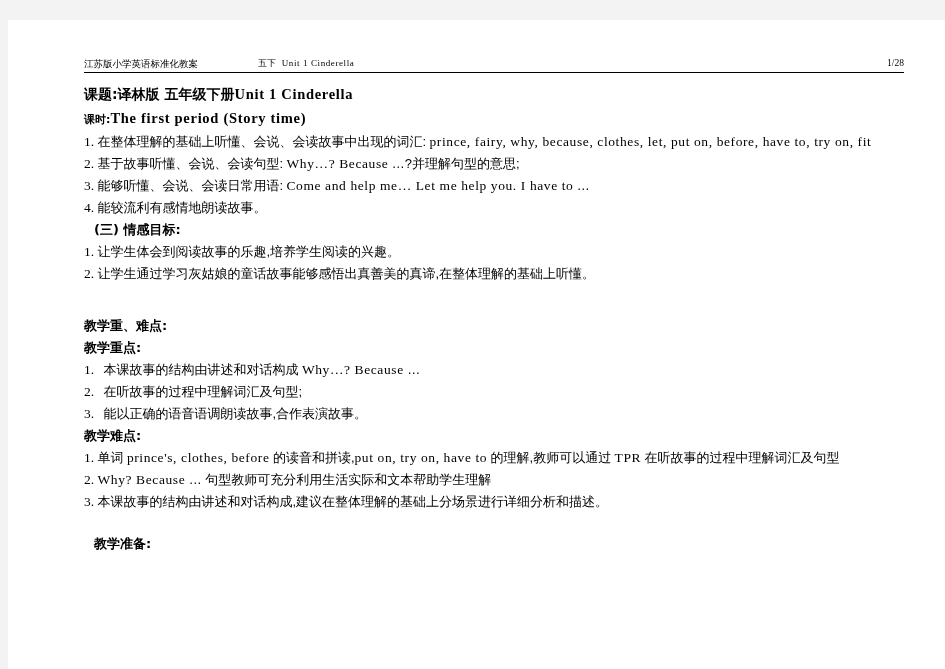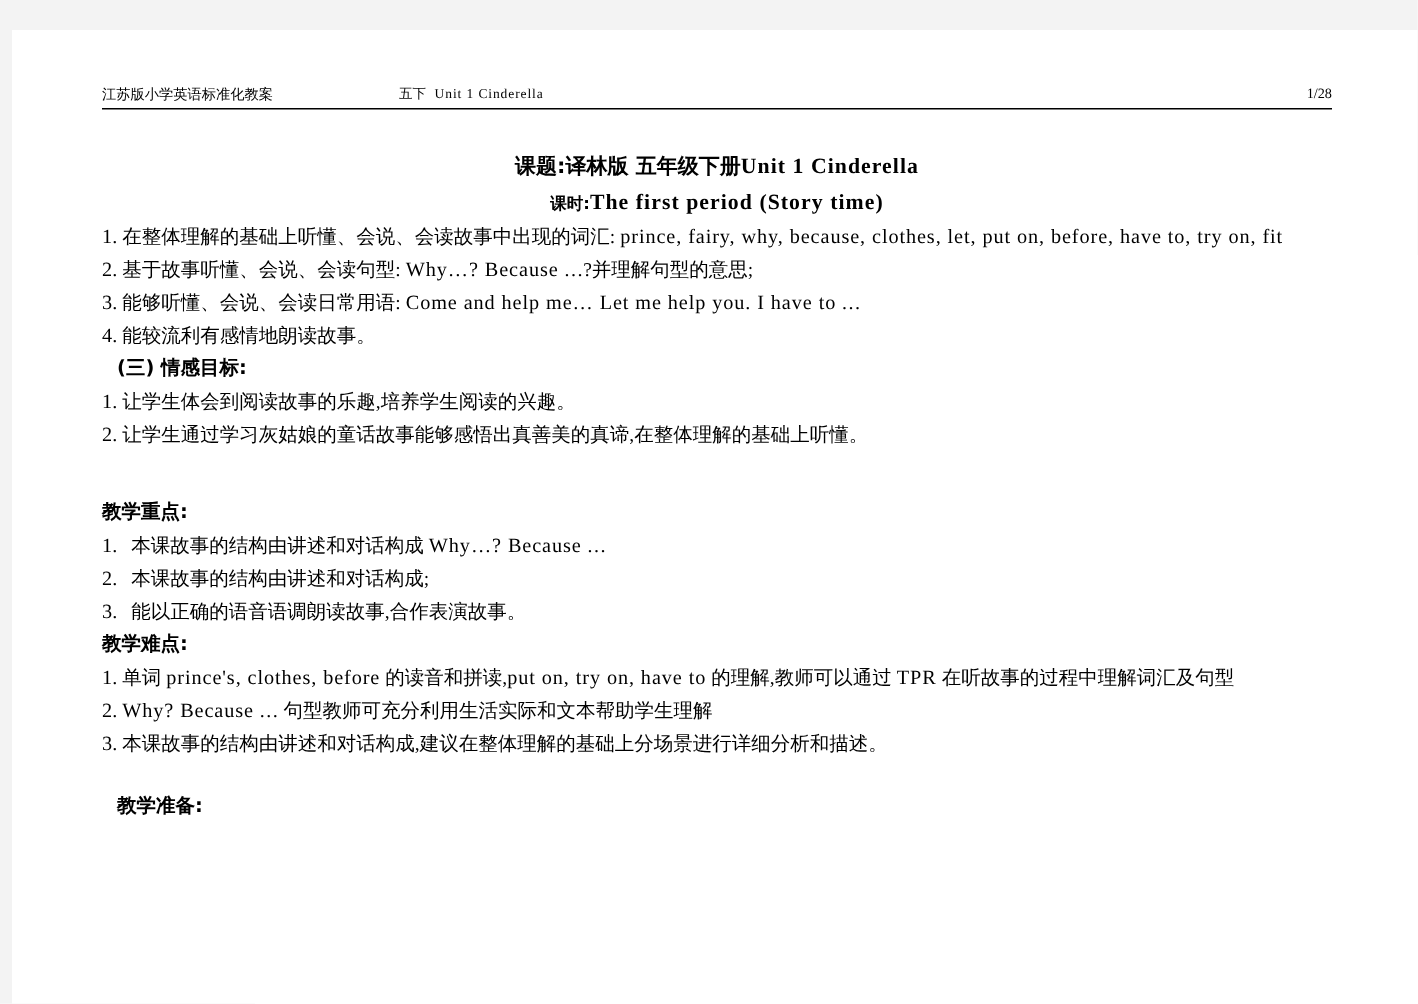--- a/index.html
+++ b/index.html
@@ -20,21 +20,21 @@
     position: absolute;
     left: 8px;
     top: 20px;
     width: 937px;
     height: 649px;
     background: #ffffff;
   }
 
   #page-inner {
     position: absolute;
-    left: 60px;
+    left: 76px;
     top: 36px;
     width: 820px;
   }
 
   
   .doc-header {
     display: flex;
     align-items: flex-end;
     font-size: 10px;
     line-height: 13px;
@@ -46,42 +46,42 @@
   }
   .hdr-left {
     font-family: "DejaVu Sans", "Liberation Sans", sans-serif;
     font-size: 9.5px;
     letter-spacing: 0px;
     white-space: nowrap;
   }
   .hdr-mid {
     font-family: "DejaVu Sans", "Liberation Sans", sans-serif;
     font-size: 9px;
-    margin-left: 84px;
+    margin-left: 60px;
     white-space: nowrap;
   }
   .hdr-right {
     margin-left: auto;
     font-family: "Liberation Serif", serif;
     font-size: 9.5px;
     white-space: nowrap;
   }
 
   
-  .block { margin-top: 26px; text-align: center; }
+  .block { margin-top: 9px; }
 
   .line {
     font-size: 13.5px;
     line-height: 22px;
     color: #000;
     white-space: nowrap;
   }
 
   .cn {
-    font-family: Liberation Serif, serif;
+    font-family: Liberation Sans, sans-serif;
     font-size: 13px;
   }
   .cn-bold {
     font-family: "DejaVu Sans", "Liberation Sans", sans-serif;
     font-size: 13px;
     font-weight: bold;
   }
   .en {
     font-family: "Liberation Serif", "DejaVu Serif", serif;
     font-size: 13.5px;
@@ -181,32 +181,33 @@
 
       <div class="line">
         <span class="num">2.</span>
         <span class="cn">让学生通过学习灰姑娘的童话故事能够感悟出真善美的真谛,在整体理解的基础上听懂。</span>
       </div>
     </div>
 
     <div class="spacer-lg"></div>
 
     <div>
+      <div class="subheading">教学重、难点:</div>
       <div class="subheading">教学重点:</div>
 
       <div class="line">
         <span class="num">1.</span>
         <span class="cn" style="padding-left:6px;">本课故事的结构由讲述和对话构成</span>
         <span class="en">Why…? Because</span>
         <span class="cn">…</span>
       </div>
 
       <div class="line">
         <span class="num">2.</span>
-        <span class="cn" style="padding-left:6px;">本课故事的结构由讲述和对话构成;</span>
+        <span class="cn" style="padding-left:6px;">在听故事的过程中理解词汇及句型;</span>
       </div>
 
       <div class="line">
         <span class="num">3.</span>
         <span class="cn" style="padding-left:6px;">能以正确的语音语调朗读故事,合作表演故事。</span>
       </div>
 
       <div class="subheading">教学难点:</div>
 
       <div class="line">

